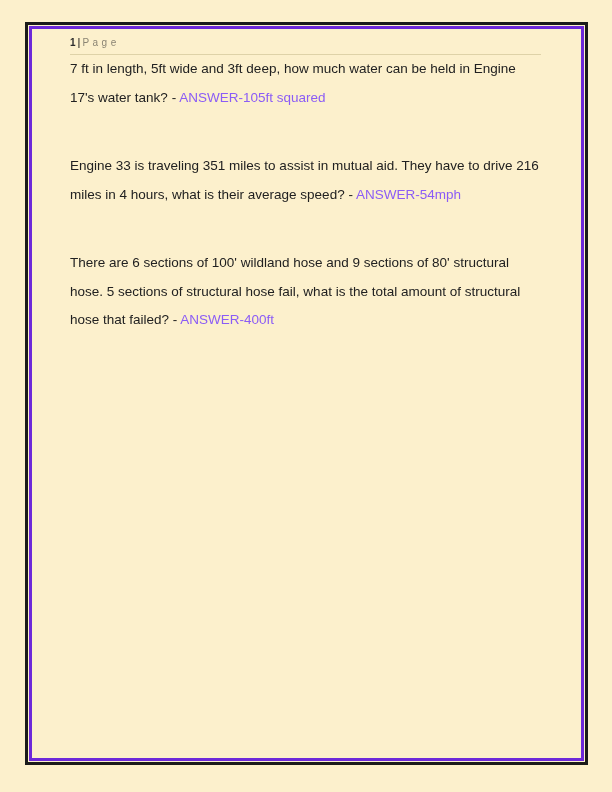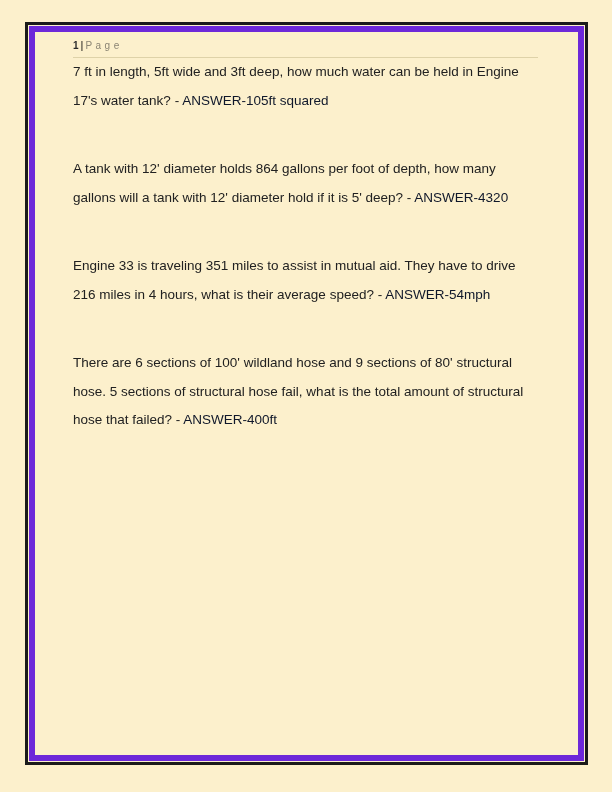--- a/index.html
+++ b/index.html
@@ -21,21 +21,21 @@
     right: 24px;
     bottom: 27px;
     border: 3px solid #1a1a1a;
   }
   .page-border-inner {
     position: absolute;
     left: 1px;
     top: 1px;
     right: 1px;
     bottom: 1px;
-    border: 6px solid #6d28d9;
+    border: 3px solid #6d28d9;
   }
   .content {
     position: absolute;
     left: 0;
     top: 0;
     right: 0;
     bottom: 0;
     padding: 7px 40px 0 38px;
     box-sizing: border-box;
   }
@@ -73,38 +73,37 @@
   }
   .qa-list {
     color: #212121;
     font-size: 13.5px;
     line-height: 28.5px;
   }
   .qa {
     margin: 0 0 40px 0;
   }
   .answer {
-    color: #0f172a;
+    color: #8b5cf6;
   }
 </style>
 </head>
 <body>
 
 <div class="page-border-outer">
   <div class="page-border-inner">
     <div class="content">
 
       <div class="page-header"><span class="page-num">1</span><span class="pipe">|</span><span class="page-label">Page</span></div>
 
 
       <div class="qa-list">
 
         <p class="qa"><span>7 ft in length, 5ft wide and 3ft deep, how much water can be held in Engine 17's water tank?</span><span> - </span><span class="answer">ANSWER-105ft squared</span></p>
 
-        <p class="qa"><span>A tank with 12' diameter holds 864 gallons per foot of depth, how many gallons will a tank with 12' diameter hold if it is 5' deep?</span><span> - </span><span class="answer">ANSWER-4320</span></p>
 
         <p class="qa"><span>Engine 33 is traveling 351 miles to assist in mutual aid. They have to drive 216 miles in 4 hours, what is their average speed?</span><span> - </span><span class="answer">ANSWER-54mph</span></p>
 
         <p class="qa"><span>There are 6 sections of 100' wildland hose and 9 sections of 80' structural hose. 5 sections of structural hose fail, what is the total amount of structural hose that failed?</span><span> - </span><span class="answer">ANSWER-400ft</span></p>
 
 
       </div>
 
     </div>
   </div>

